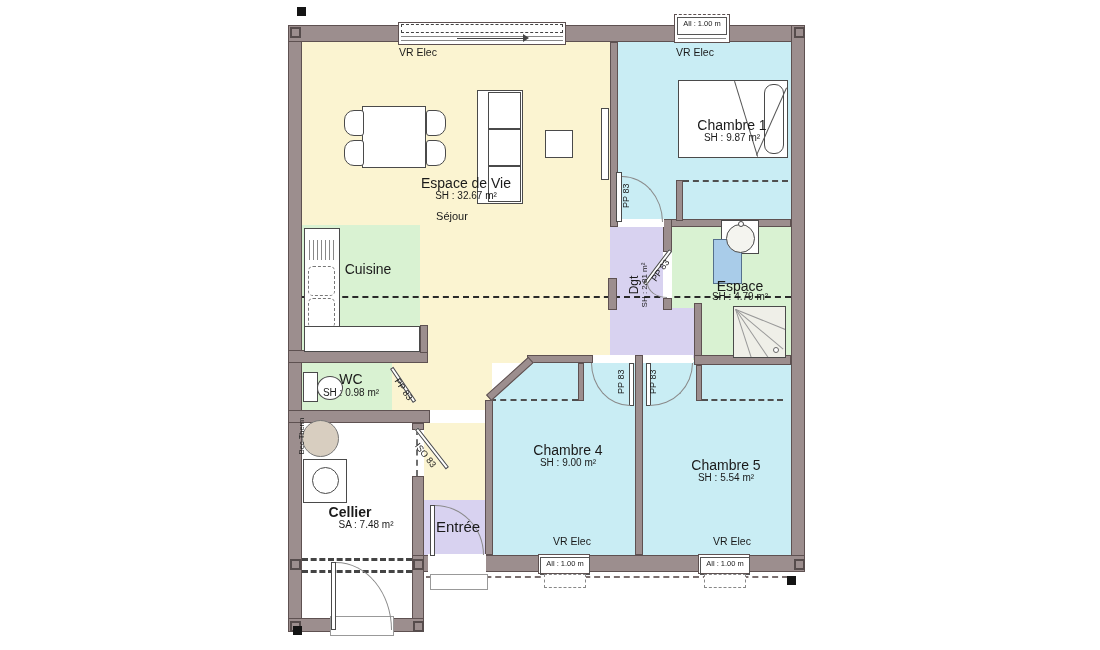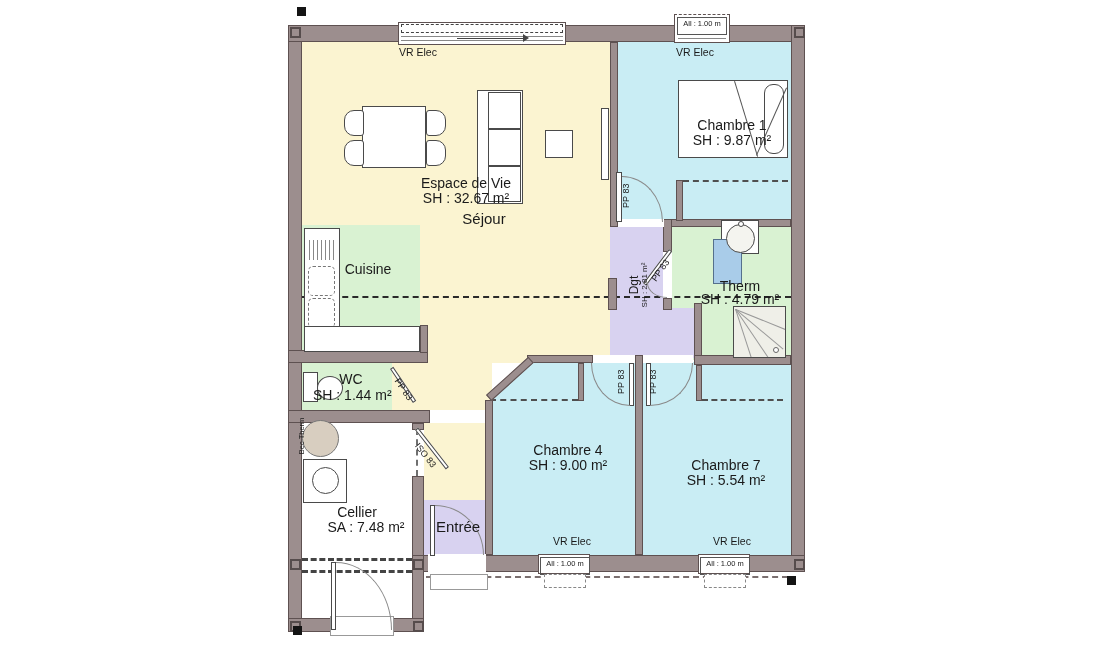--- a/index.html
+++ b/index.html
@@ -6,21 +6,21 @@
   #plan{position:relative;width:1100px;height:650px;background:#fff;overflow:hidden;
         font-family:"Liberation Sans",sans-serif;color:#1a1a1a;}
   .abs{position:absolute;}
   .room{position:absolute;}
   .wall{position:absolute;background:#9c8e8e;border:1px solid #5e5151;box-sizing:border-box;}
   .post{position:absolute;width:11px;height:11px;border:2px solid #564c4c;box-sizing:border-box;}
   .blk{position:absolute;background:#141414;}
   .furn{position:absolute;background:#fff;border:1px solid #4a4a4a;box-sizing:border-box;}
   .lbl{position:absolute;text-align:center;white-space:nowrap;line-height:1.05;}
   .name{font-size:14px;}
-  .area{font-size:14px;}
+  .area{font-size:10px;}
   .small{font-size:10.5px;}
   .tiny{font-size:7.5px;}
   .door9{font-size:9px;}
   .dashh{position:absolute;border-top:2px dashed #4f4f4f;}
   .dashv{position:absolute;border-left:2px dashed #6f6f6f;}
   .arc{position:absolute;box-sizing:border-box;border-color:#8a8a8a;border-style:solid;}
   .win{position:absolute;background:#fff;border:1px solid #5e5151;box-sizing:border-box;}
   .leaf{position:absolute;background:#fff;border:1px solid #4a4a4a;box-sizing:border-box;}
   .line{position:absolute;background:#555;}
 </style>
@@ -186,34 +186,34 @@
     <div class="abs" style="left:39px;top:40px;width:6px;height:6px;border:1px solid #666;border-radius:50%;background:#fff;box-sizing:border-box;"></div>
   </div>
 
   <div class="lbl small" style="left:378px;top:47px;width:80px;">VR Elec</div>
   <div class="lbl small" style="left:655px;top:47px;width:80px;">VR Elec</div>
   <div class="lbl small" style="left:532px;top:536px;width:80px;">VR Elec</div>
   <div class="lbl small" style="left:692px;top:536px;width:80px;">VR Elec</div>
 
   <div class="lbl name" style="left:401px;top:176px;width:130px;">Espace de Vie</div>
   <div class="lbl area" style="left:401px;top:191px;width:130px;">SH : 32.67 m²</div>
-  <div class="lbl name" style="left:424px;top:211px;width:120px;font-size:15px;">Séjour</div>
+  <div class="lbl name" style="left:392px;top:211px;width:120px;font-size:11px;">Séjour</div>
   <div class="lbl name" style="left:308px;top:262px;width:120px;">Cuisine</div>
 
   <div class="lbl name" style="left:667px;top:118px;width:130px;">Chambre 1</div>
   <div class="lbl area" style="left:667px;top:133px;width:130px;">SH : 9.87 m²</div>
   <div class="lbl name" style="left:503px;top:443px;width:130px;">Chambre 4</div>
   <div class="lbl area" style="left:503px;top:458px;width:130px;">SH : 9.00 m²</div>
-  <div class="lbl name" style="left:661px;top:458px;width:130px;">Chambre 7</div>
+  <div class="lbl name" style="left:661px;top:458px;width:130px;">Chambre 5</div>
   <div class="lbl area" style="left:661px;top:473px;width:130px;">SH : 5.54 m²</div>
-  <div class="lbl name" style="left:677px;top:279px;width:126px;">Therm</div>
+  <div class="lbl name" style="left:677px;top:279px;width:126px;">Espace</div>
   <div class="lbl area" style="left:677px;top:292px;width:126px;">SH : 4.79 m²</div>
   <div class="lbl name" style="left:329px;top:372px;width:44px;">WC</div>
-  <div class="lbl area" style="left:313px;top:388px;width:76px;">SH : 1.44 m²</div>
-  <div class="lbl name" style="left:312px;top:505px;width:90px;">Cellier</div>
+  <div class="lbl area" style="left:313px;top:388px;width:76px;">SH : 0.98 m²</div>
+  <div class="lbl name" style="left:305px;top:505px;width:90px;font-weight:bold;">Cellier</div>
   <div class="lbl area" style="left:321px;top:520px;width:90px;">SA : 7.48 m²</div>
   <div class="lbl name" style="left:426px;top:519px;width:64px;font-size:15px;">Entrée</div>
 
   <div class="lbl" style="left:596px;top:272px;width:90px;height:26px;transform:rotate(-90deg);">
     <div style="font-size:12px;">Dgt</div>
     <div style="font-size:8px;">SH : 2.81 m²</div>
   </div>
   <div class="lbl tiny" style="left:280px;top:432px;width:44px;transform:rotate(-90deg);">Bec Therm</div>
 
   <div class="lbl door9" style="left:605px;top:191px;width:44px;transform:rotate(-90deg);">PP 83</div>

